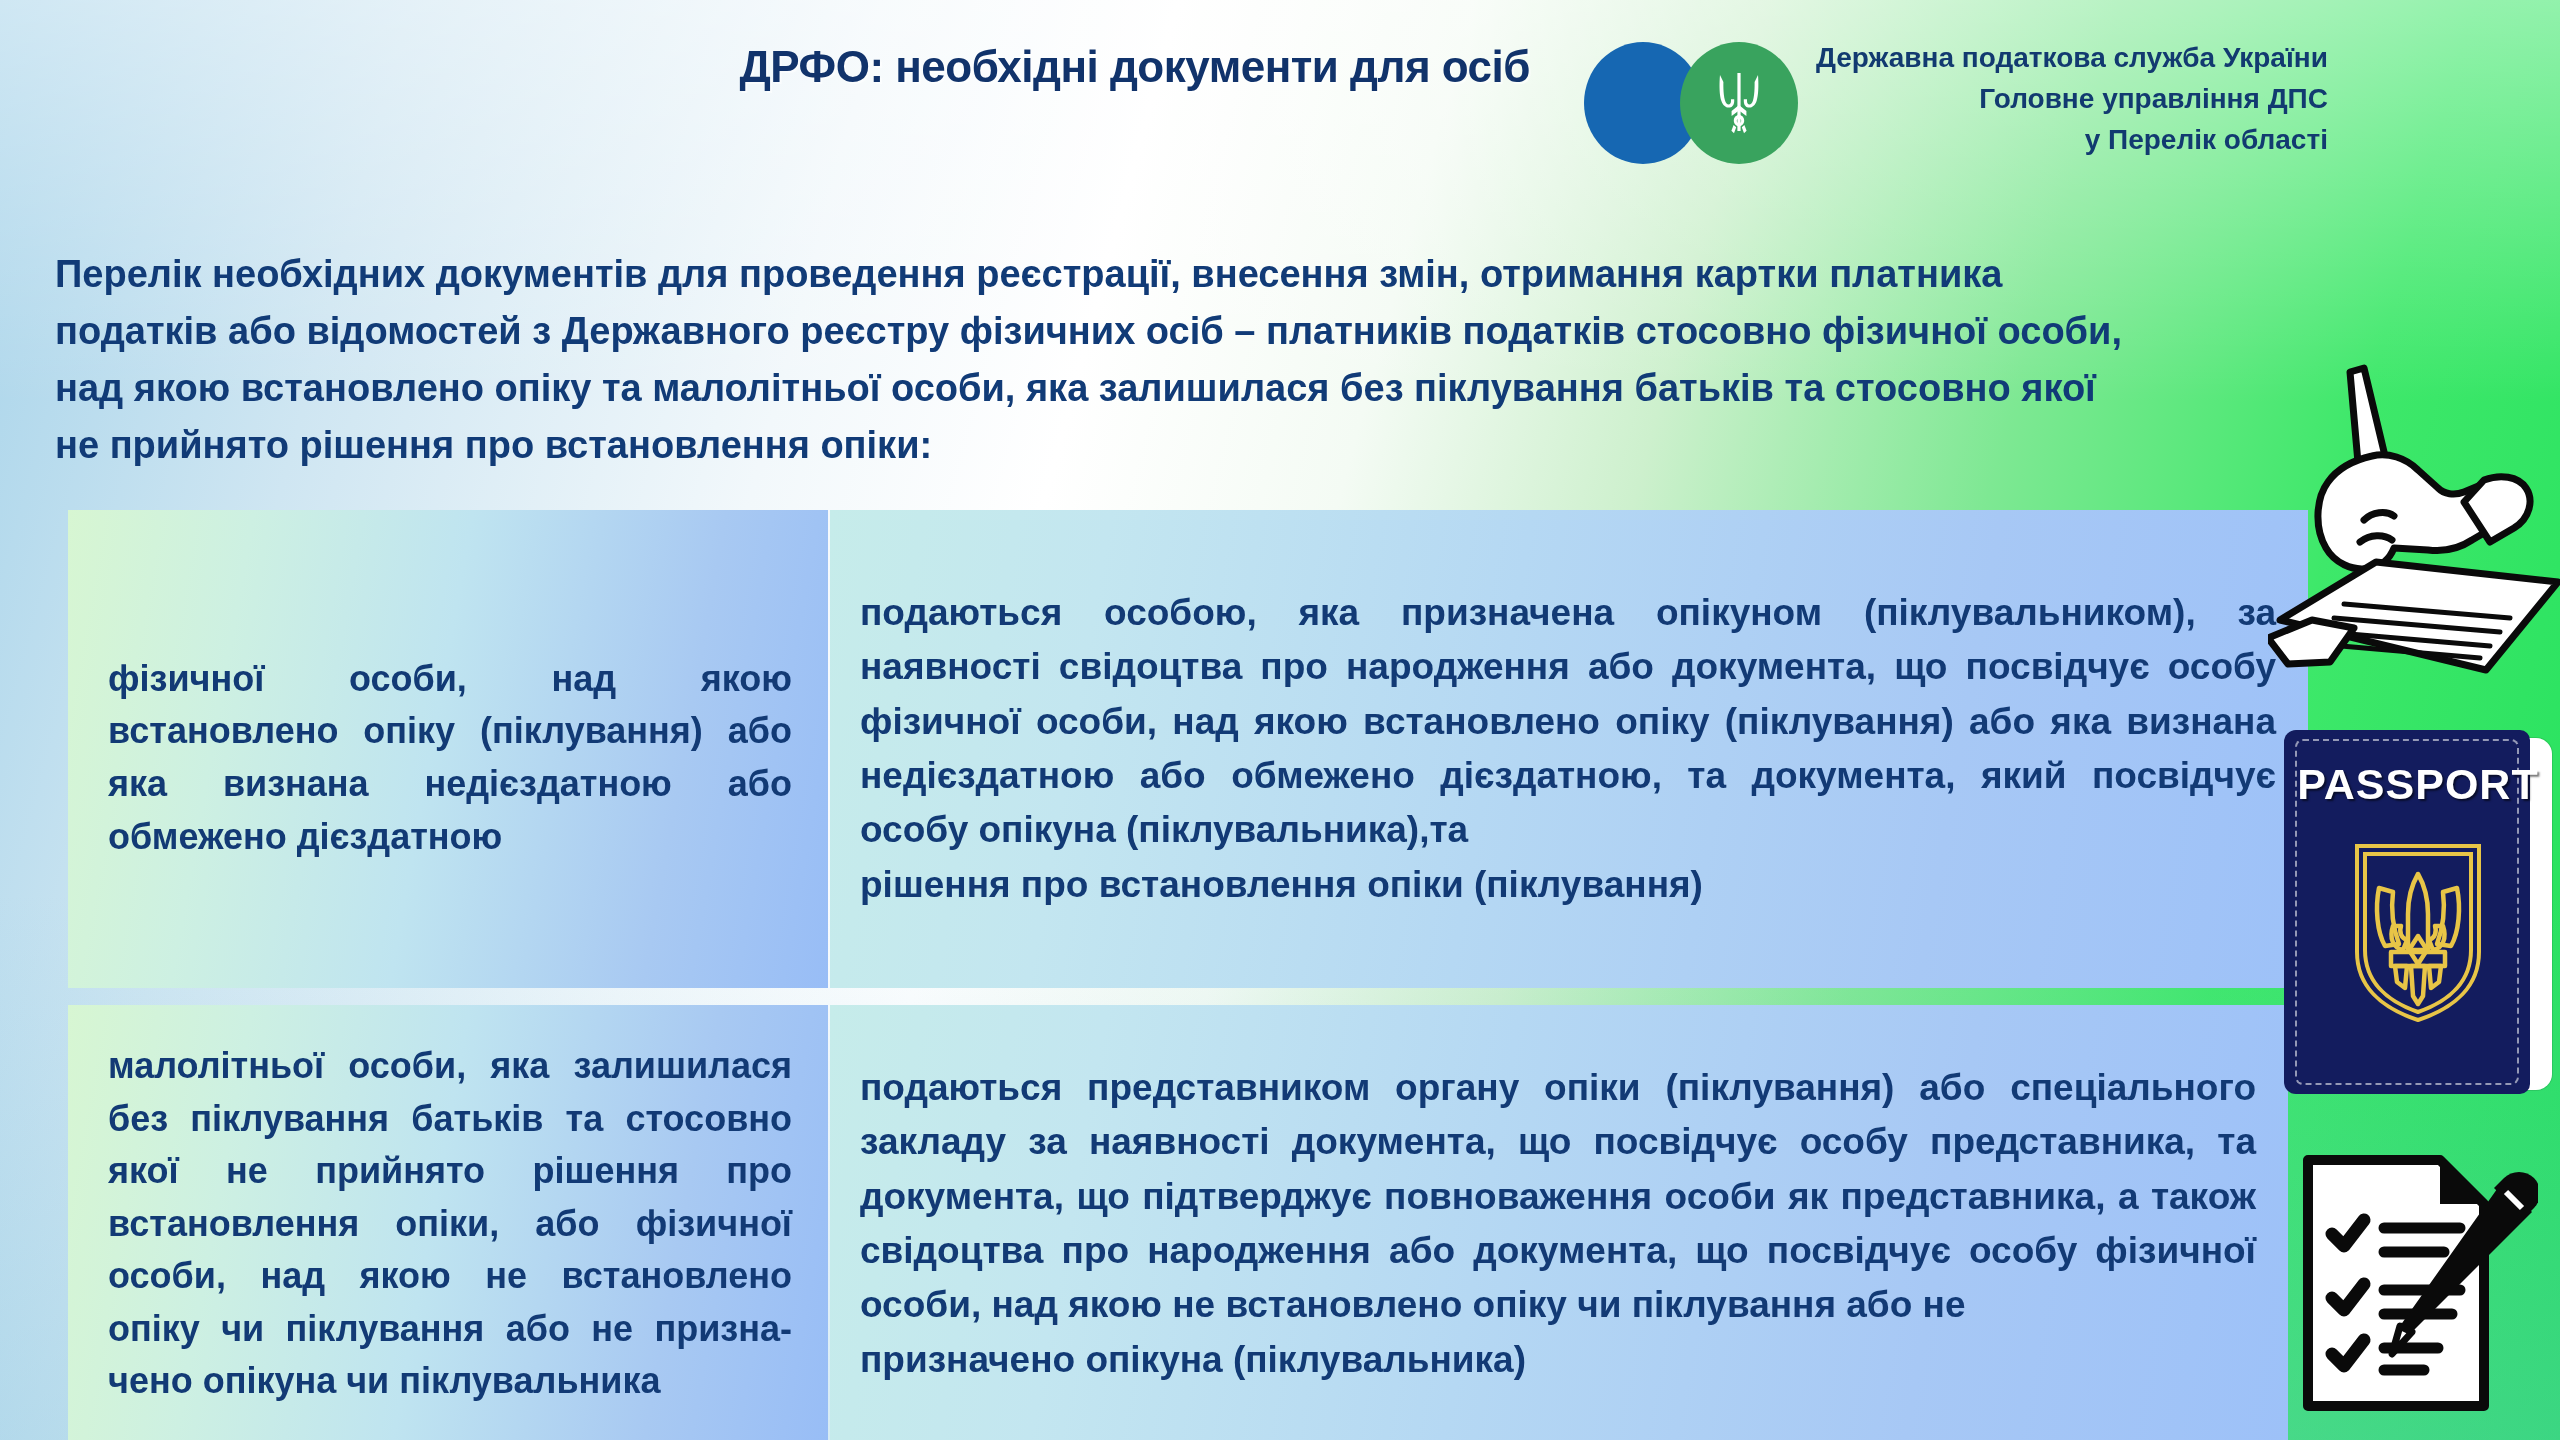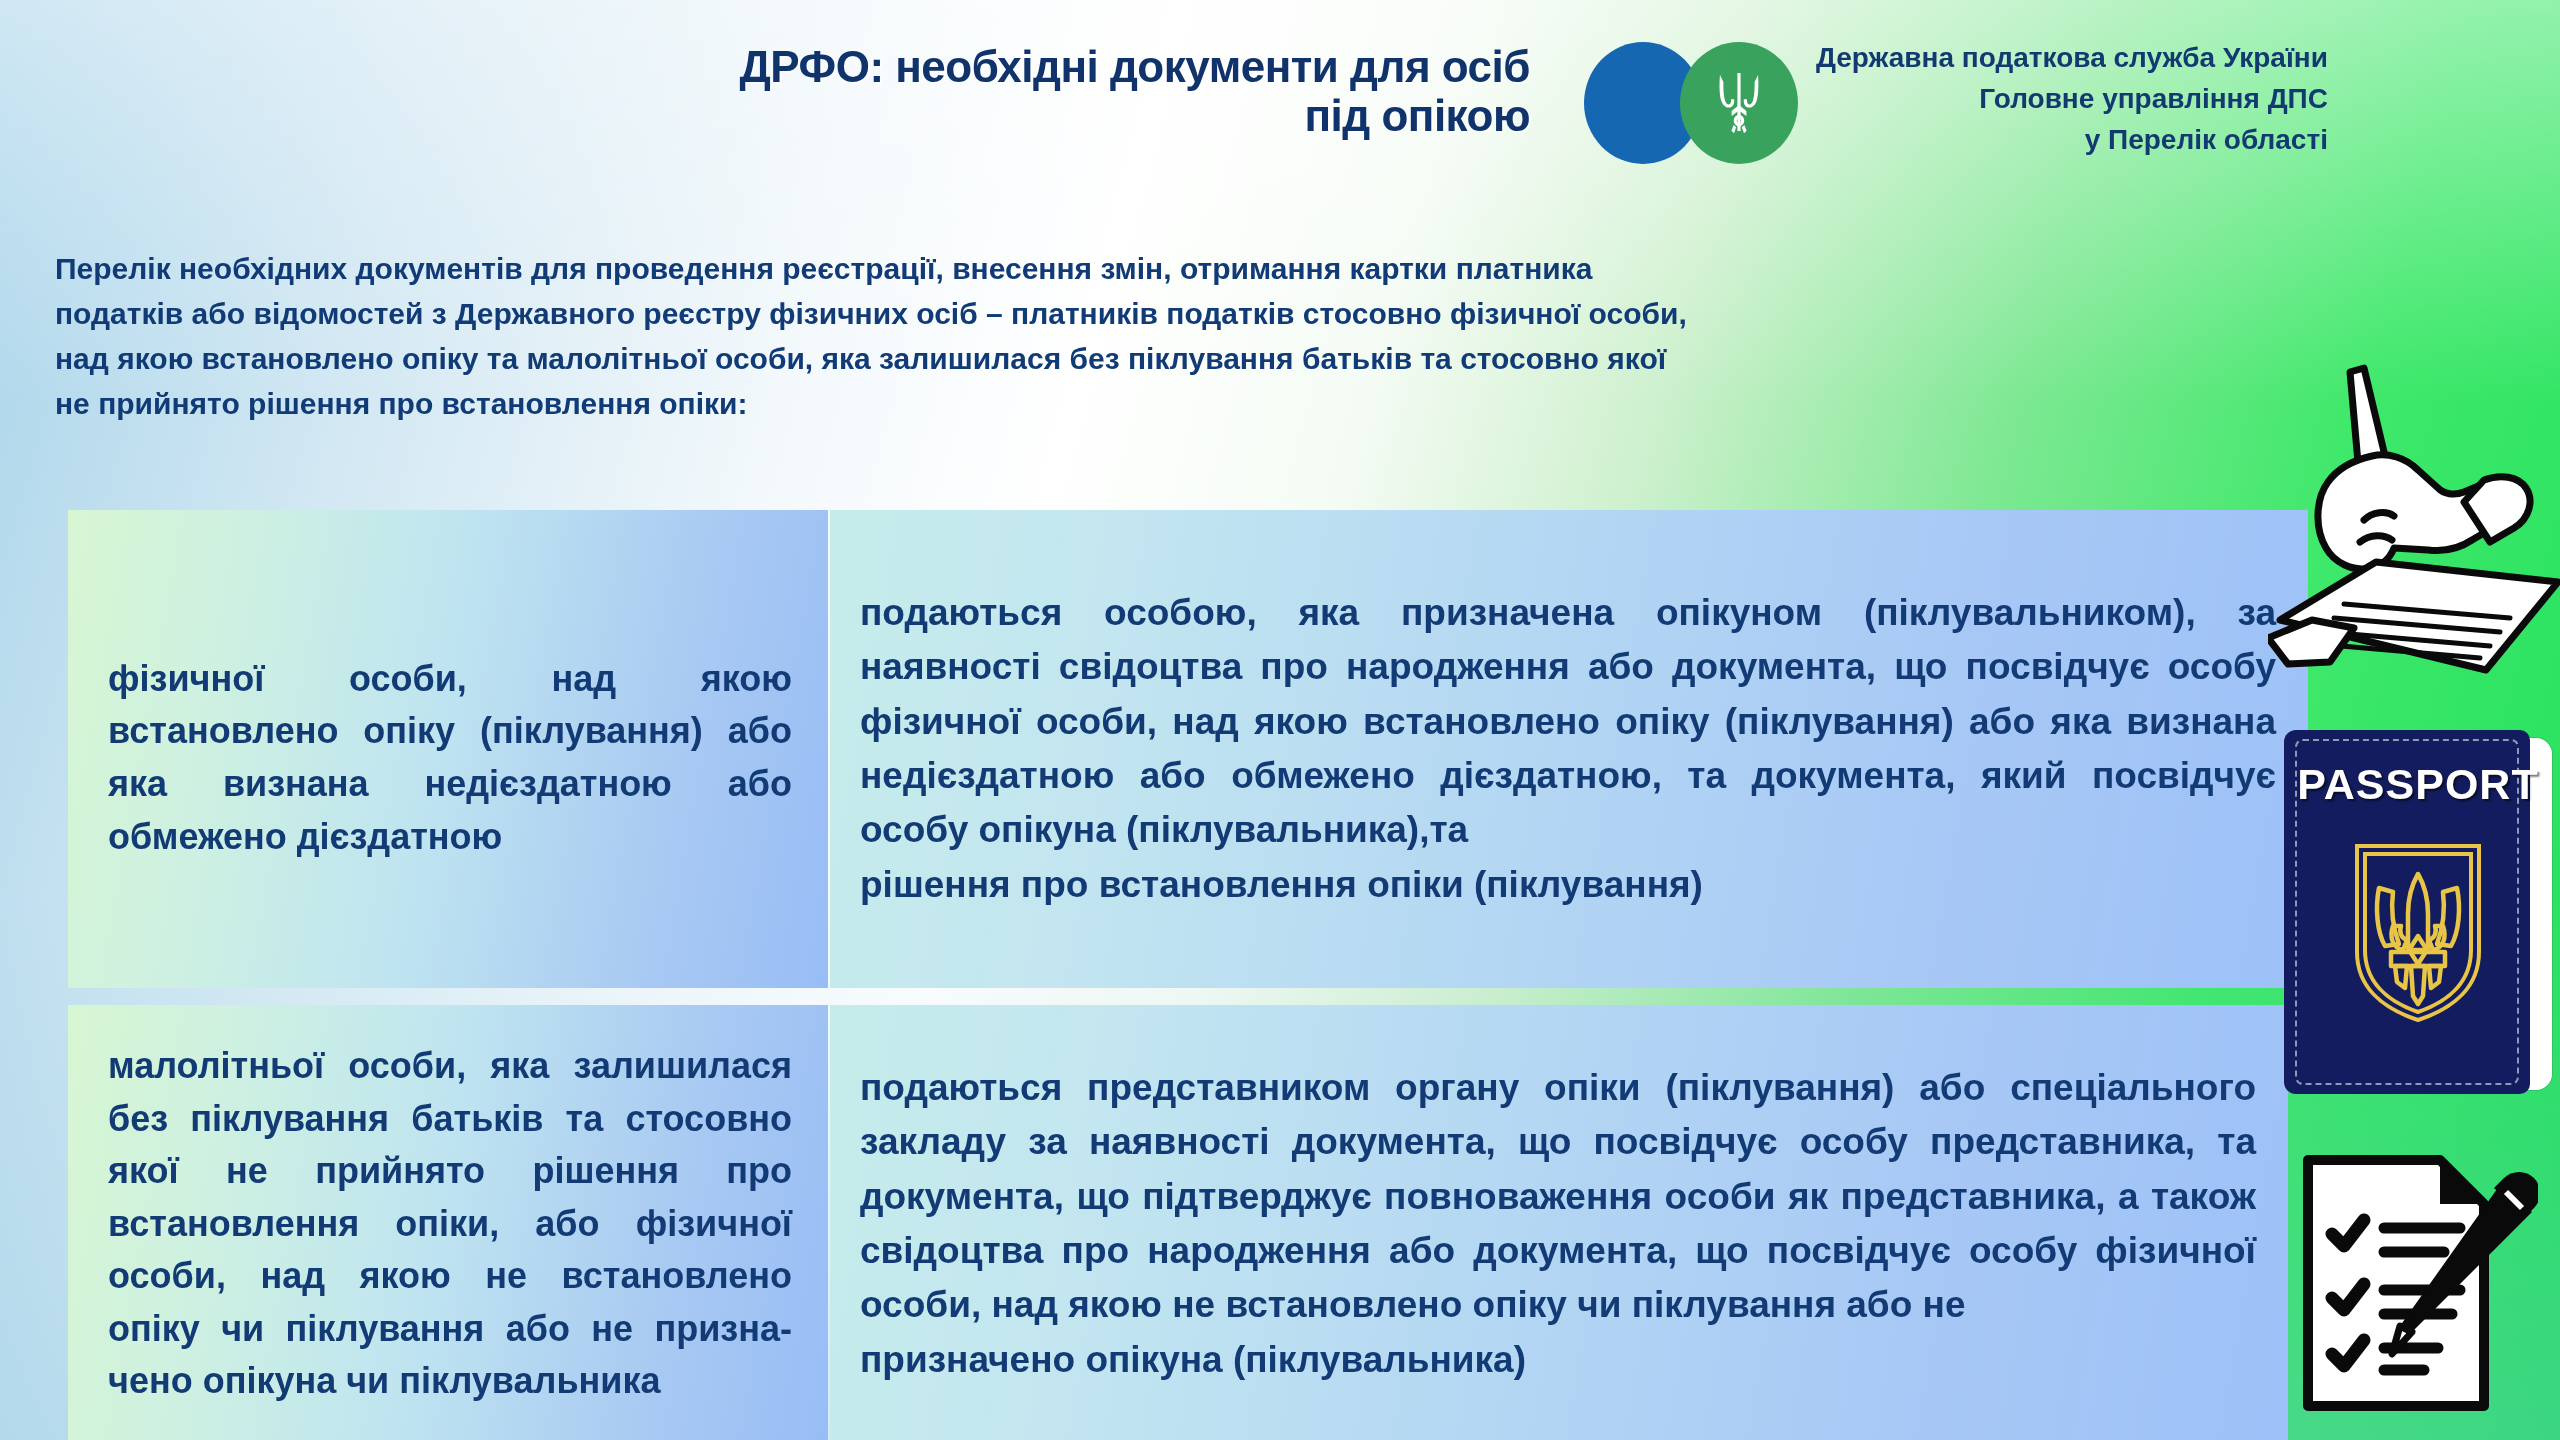--- a/index.html
+++ b/index.html
@@ -95,21 +95,21 @@
   .logo-text div { margin-bottom: 1px; text-align: right; }
 
   
   .intro {
     position: absolute;
     left: 55px;
     top: 246px;
     width: 2300px;
     color: #113b77;
     font-weight: bold;
-    font-size: 30px;
+    font-size: 38px;
     line-height: 1.50;
     text-align: justify;
     text-justify: inter-word;
   }
   .intro .last { text-align: left; }
 
   
   .cards {
     position: absolute;
     left: 68px;
@@ -230,21 +230,20 @@
   }
   .ill-checklist svg { width: 100%; height: 100%; display: block; }
 </style>
 </head>
 <body>
 
 <div class="slide">
 
   <div class="title">
     <div>ДРФО: необхідні документи для осіб</div>
-    <div>під опікою</div>
   </div>
 
   <div class="logo">
     <div class="logo-marks">
       <div class="circle-blue"></div>
       <div class="circle-green">
         <svg viewBox="0 0 52 76">
           <g fill="#ffffff">
             <rect x="24.4" y="8" width="3.2" height="58"></rect>
             <path d="M7 10 c0 0 -1.6 17 1.4 26 c1.4 4.2 4.2 6.6 7.2 6.6 c3.4 0 5.6 -2.6 5.6 -6.4 l0 -2 l-3.2 0 l0 1.8 c0 2.2 -1 3.4 -2.4 3.4 c-1.4 0 -2.8 -1.3 -3.6 -4 c-2 -6.7 -1.6 -18.4 -1.6 -18.4 z"></path>

